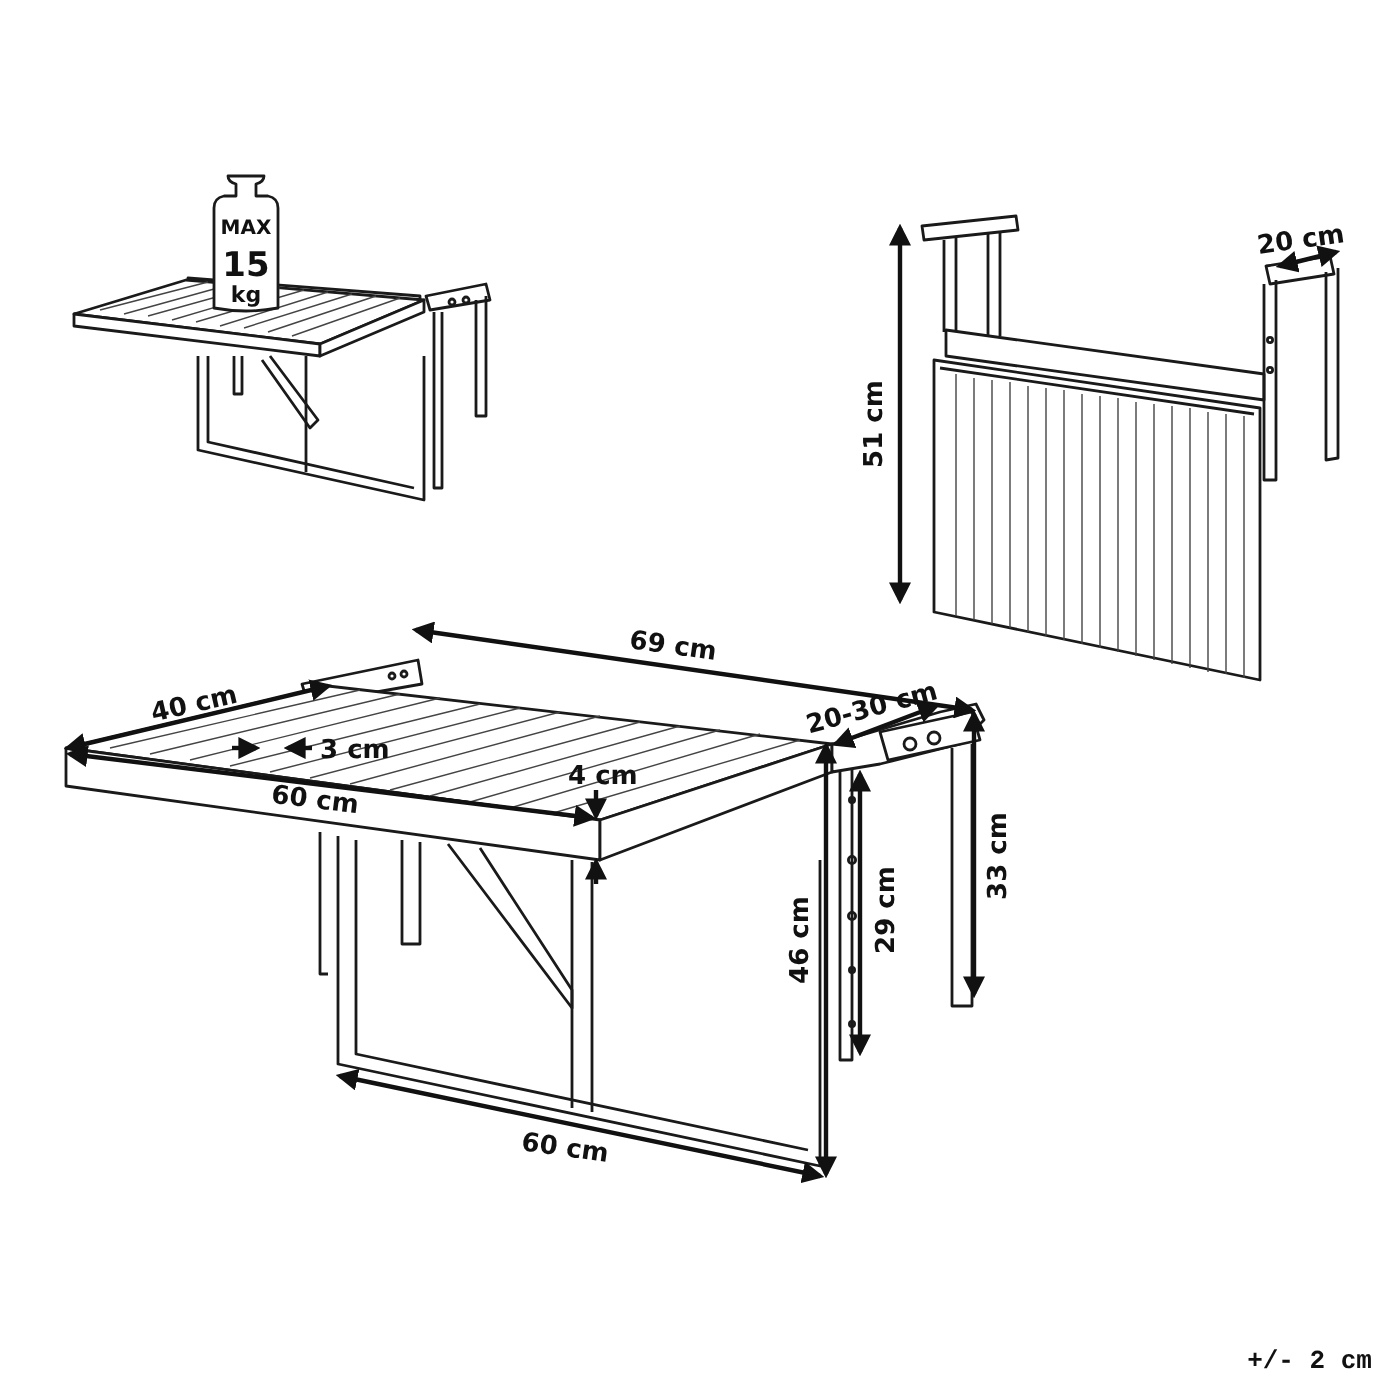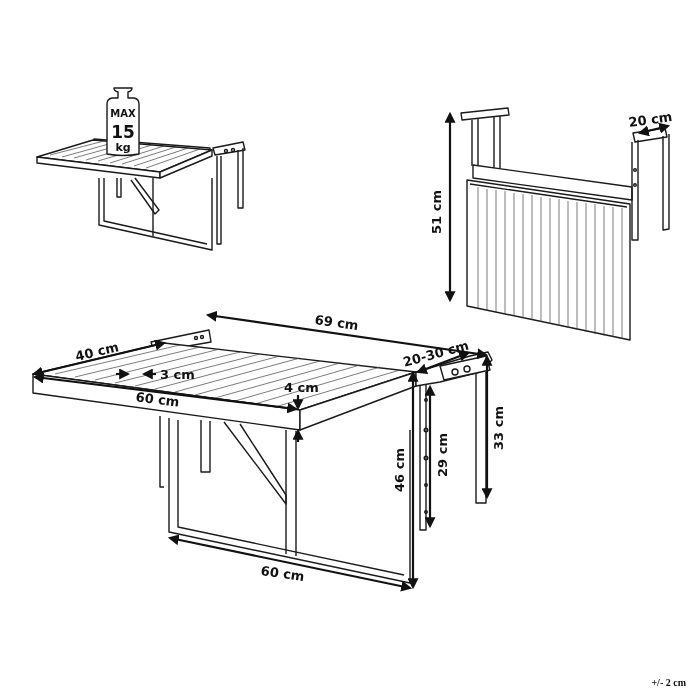--- a/index.html
+++ b/index.html
@@ -5,22 +5,22 @@
   html, body { margin:0; padding:0; background:#ffffff; }
   body { width:700px; height:700px; position:relative; overflow:hidden;
          font-family:"DejaVu Sans", sans-serif; }
   svg { position:absolute; left:0; top:0; }
   .ln { fill:none; stroke:#1a1a1a; stroke-width:1.4; stroke-linejoin:round; }
   .thin { fill:none; stroke:#444; stroke-width:0.7; }
   .face { fill:#ffffff; stroke:#1a1a1a; stroke-width:1.4; stroke-linejoin:round; }
   .dim { stroke:#111; stroke-width:2.2; fill:none; }
   .lbl { font-family:"DejaVu Sans", sans-serif; font-weight:bold; font-size:13px; fill:#111; }
   .lbl-big { font-family:"DejaVu Sans", sans-serif; font-weight:bold; fill:#111; }
-  .tol { position:absolute; right:14px; bottom:12px; font-weight:bold; font-size:10px; color:#111;
-         font-family:Liberation Serif, serif; }
+  .tol { position:absolute; right:14px; bottom:12px; font-weight:bold; font-size:13px; color:#111;
+         font-family:Liberation Mono, monospace; }
 </style>
 </head>
 <body>
 
 <svg width="700" height="700" viewBox="0 0 700 700">
   <defs>
     <marker id="ah" viewBox="0 0 10 10" refX="8" refY="5" markerWidth="5" markerHeight="5" orient="auto-start-reverse">
       <path d="M0,0 L10,5 L0,10 z" fill="#111"></path>
     </marker>
   </defs>

